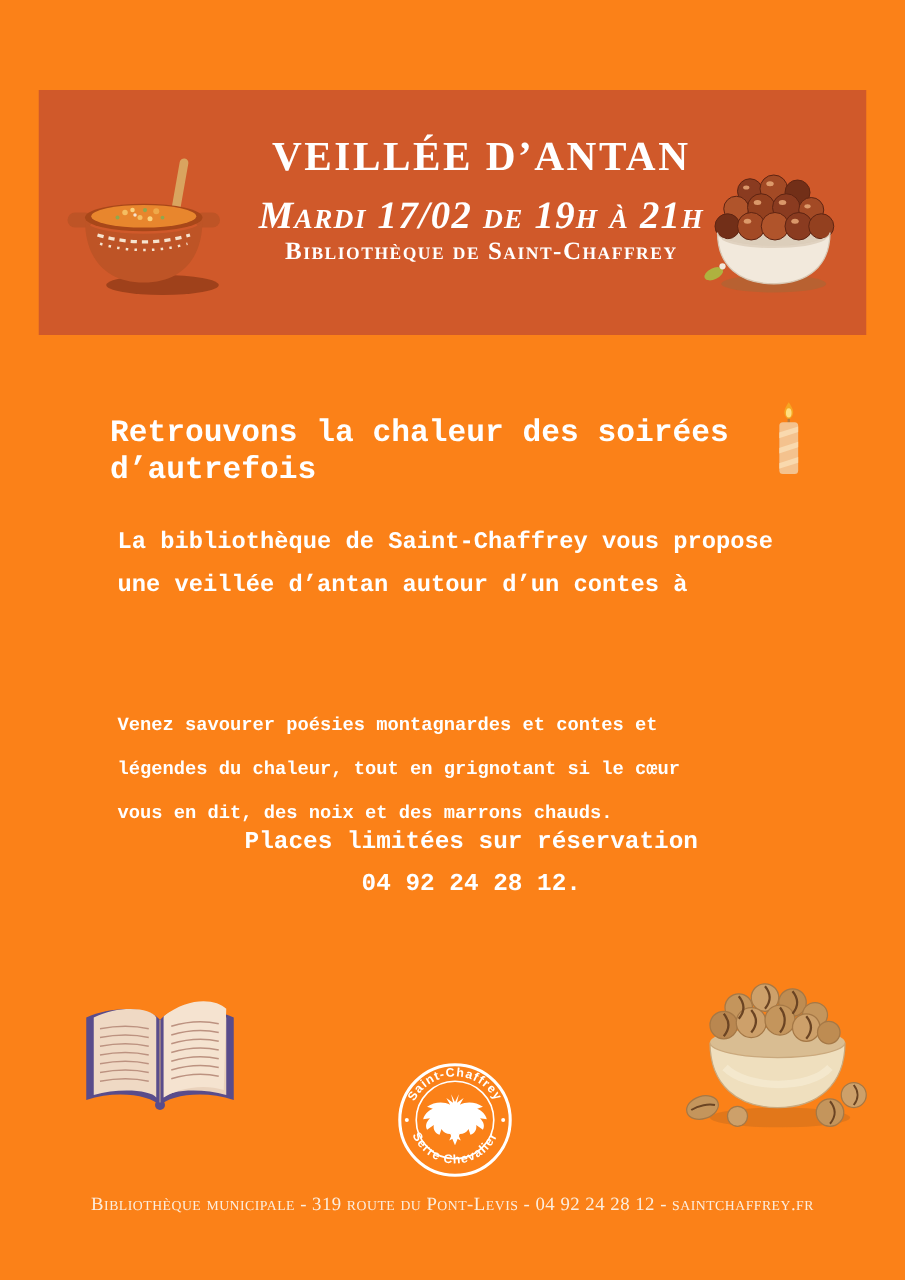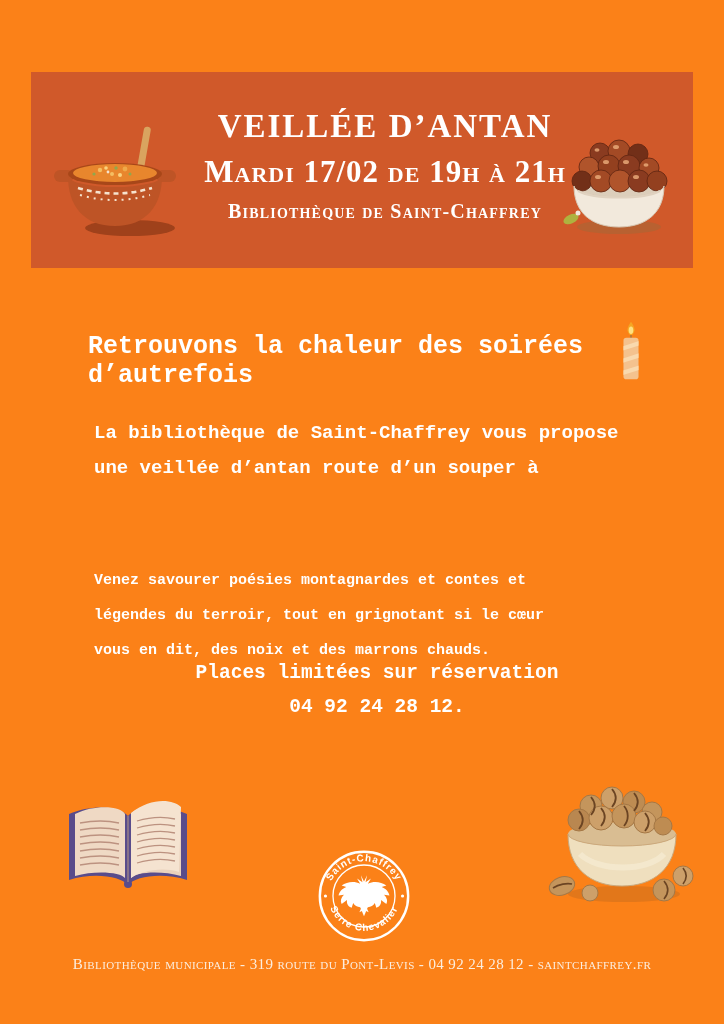--- a/index.html
+++ b/index.html
@@ -15,25 +15,25 @@
   .band-text{
     position:absolute;left:170px;top:108px;width:430px;text-align:center;
     color:var(--text,#FFFFFF);
   }
   .title{
     font-family:"Liberation Serif",serif;font-weight:bold;
     font-size:33px;letter-spacing:2px;line-height:36px;
   }
   .date-line{
     font-family:"Liberation Serif",serif;font-weight:bold;font-variant:small-caps;
-    font-size:31px;letter-spacing:1px;margin-top:12px;line-height:32px;
+    font-size:31px;letter-spacing:1px;margin-top:12px;line-height:32px;font-style:italic;
   }
   .venue-line{
     font-family:"Liberation Serif",serif;font-weight:bold;font-variant:small-caps;
-    font-size:20px;letter-spacing:1.2px;margin-top:12px;line-height:22px;
+    font-size:20px;letter-spacing:1.2px;margin-top:2px;line-height:22px;
   }
   .typewriter{
     font-family:"Liberation Mono",monospace;font-weight:bold;color:var(--text,#FFFFFF);
   }
   .intro{position:absolute;left:88px;top:332px;font-size:25px;}
   .para1{position:absolute;left:94px;top:416px;font-size:19px;line-height:35px;font-family:Liberation Mono, monospace;}
   .para2{position:absolute;left:94px;top:563px;font-size:15px;line-height:35px;}
   .reservation{position:absolute;left:30px;top:656px;width:694px;text-align:center;
     font-size:19.5px;line-height:34px;}
   .illus{position:absolute;}
@@ -130,26 +130,26 @@
     <rect x="9" y="18" width="16" height="44" rx="3" fill="#F4C28E"></rect>
     <g clip-path="url(#candleClip)" stroke="#F9D9AE" stroke-width="4.5">
       <line x1="6" y1="30" x2="28" y2="23"></line>
       <line x1="6" y1="43" x2="28" y2="36"></line>
       <line x1="6" y1="56" x2="28" y2="49"></line>
     </g>
   </svg>
 
   <div class="typewriter para1">
     <div>La bibliothèque de Saint-Chaffrey vous propose</div>
-    <div>une veillée d’antan route d’un souper à</div>
+    <div>une veillée d’antan autour d’un contes à</div>
   </div>
 
   <div class="typewriter para2">
     <div>Venez savourer poésies montagnardes et contes et</div>
-    <div>légendes du terroir, tout en grignotant si le cœur</div>
+    <div>légendes du chaleur, tout en grignotant si le cœur</div>
     <div>vous en dit, des noix et des marrons chauds.</div>
   </div>
 
   <div class="typewriter reservation">
     <div>Places limitées sur réservation</div>
     <div>04 92 24 28 12.</div>
   </div>
 
   <svg class="illus book" width="132" height="100" viewBox="0 0 130 100">
     <path d="M6,22 C28,12 58,14 65,24 C72,14 102,12 124,22 L124,88 C100,80 72,84 65,93 C58,84 30,80 6,88 Z" fill="#594C8B"></path>

